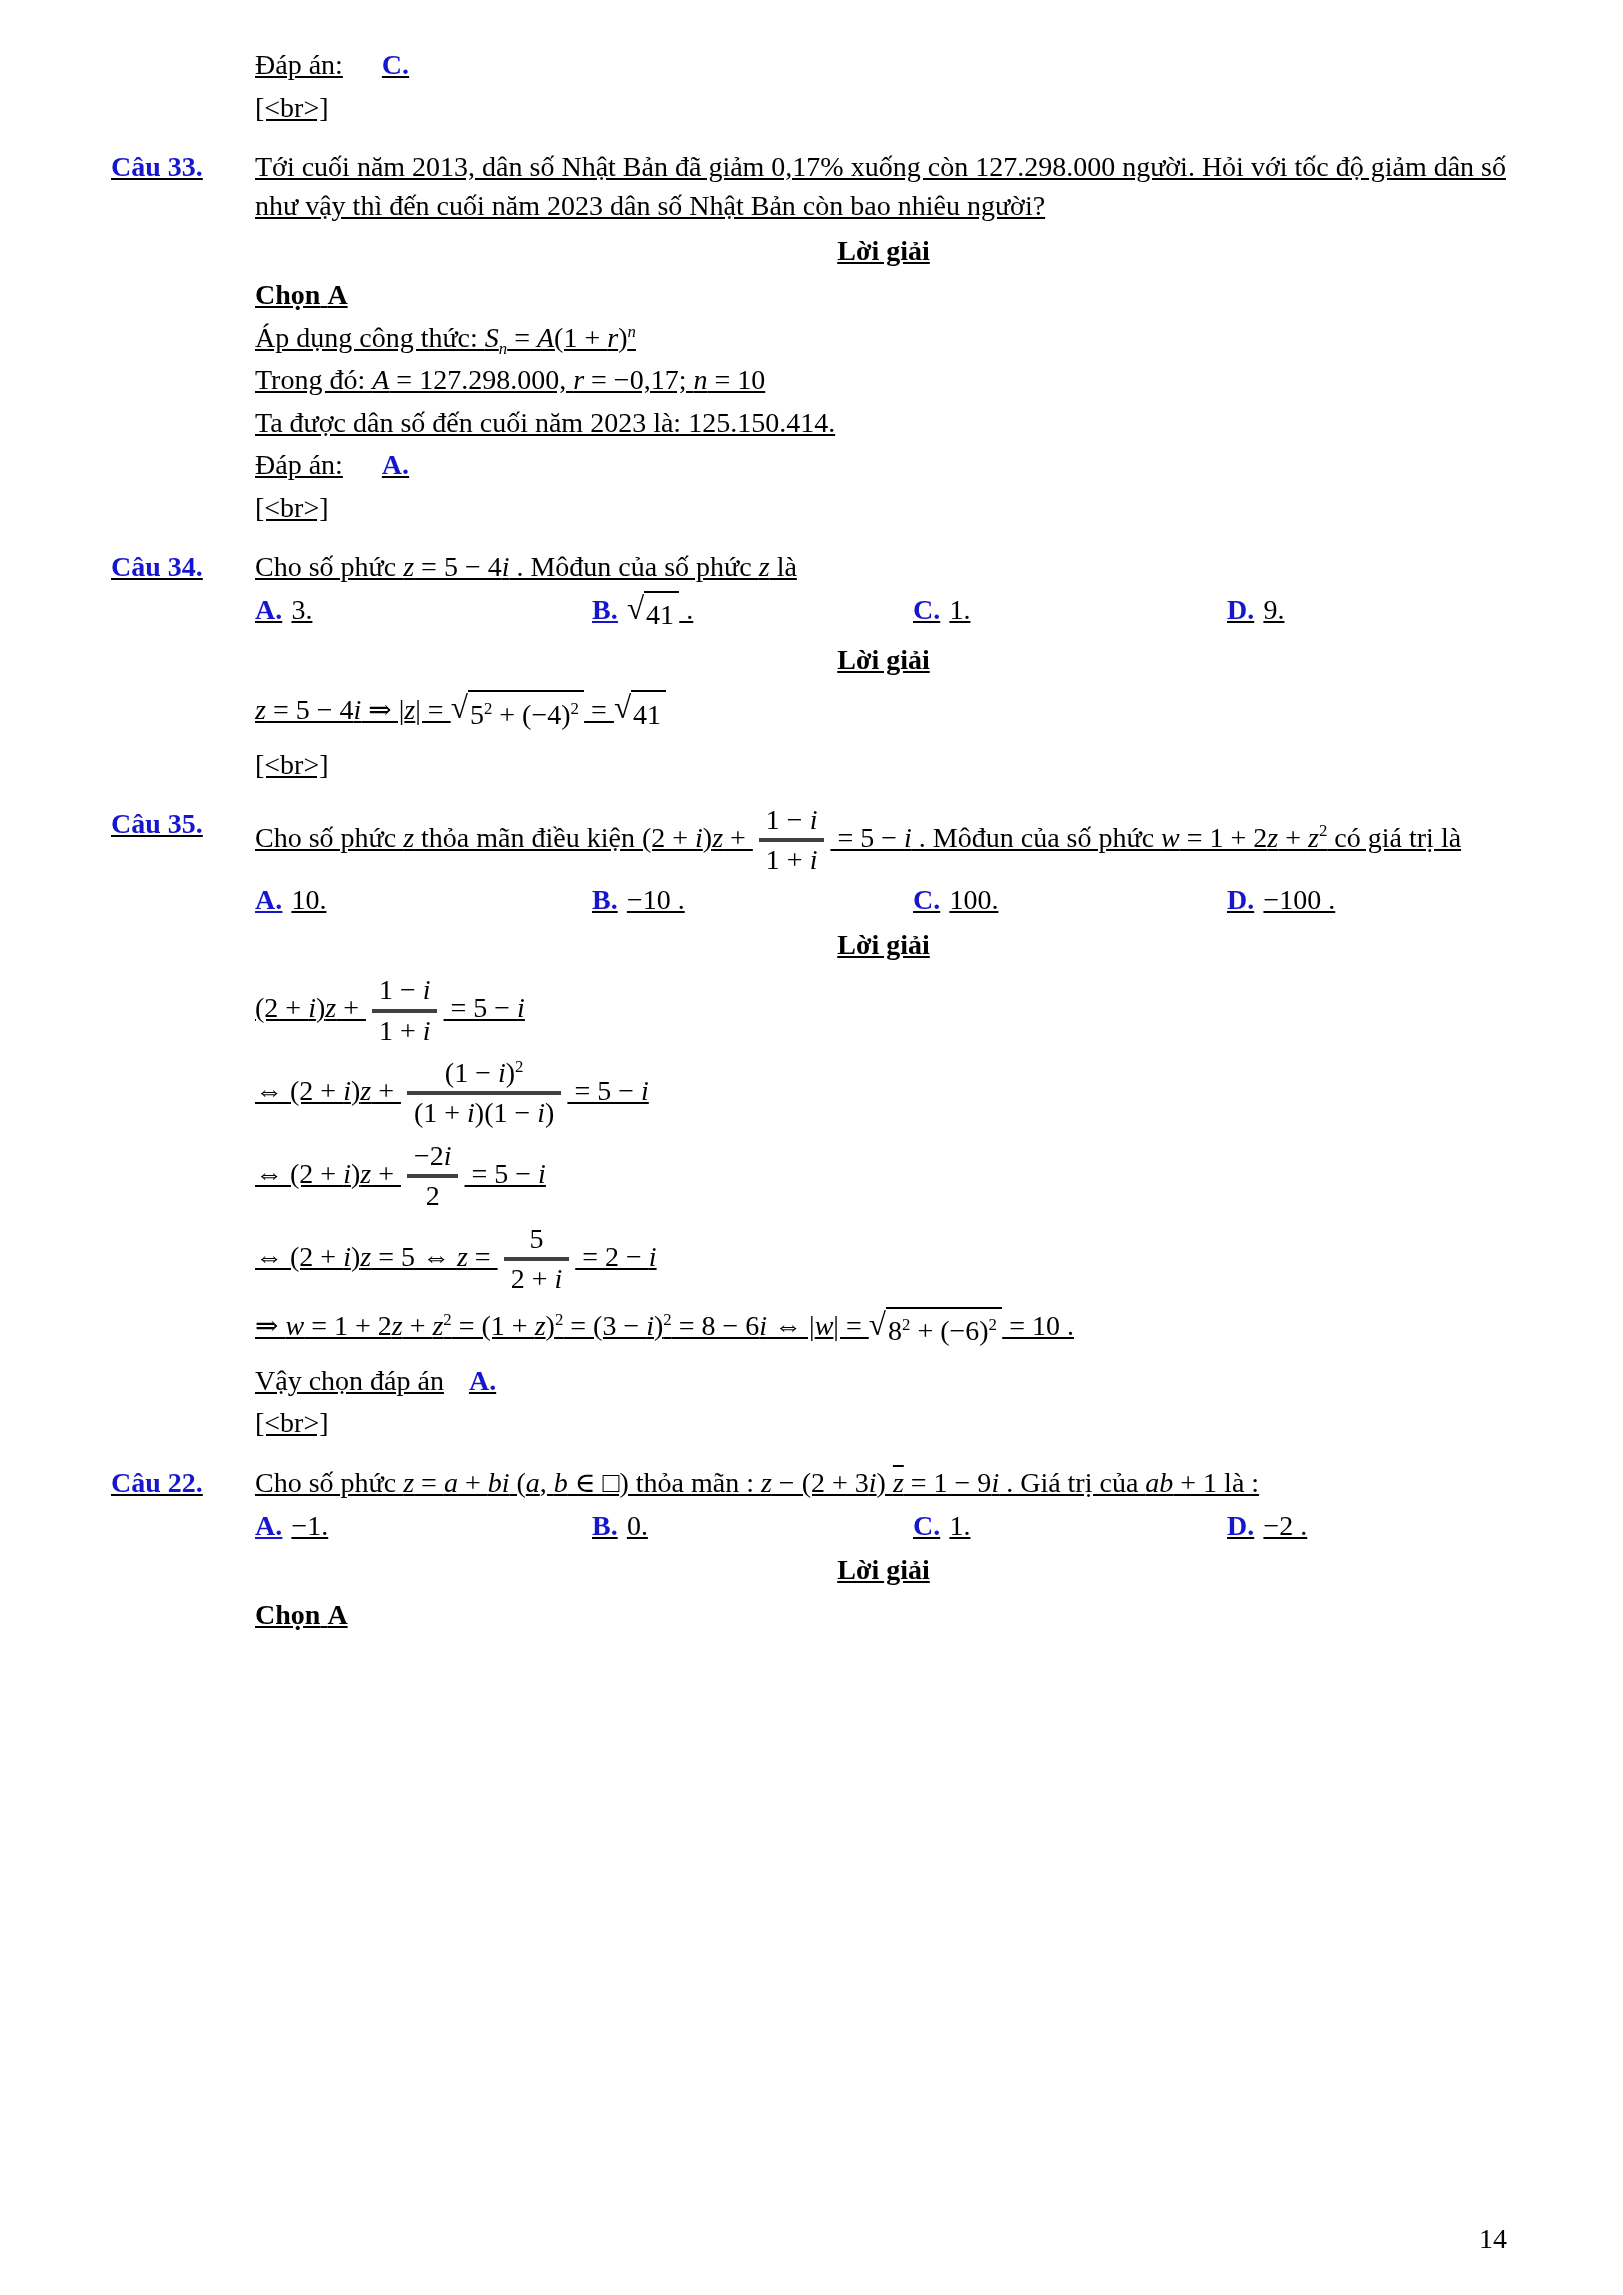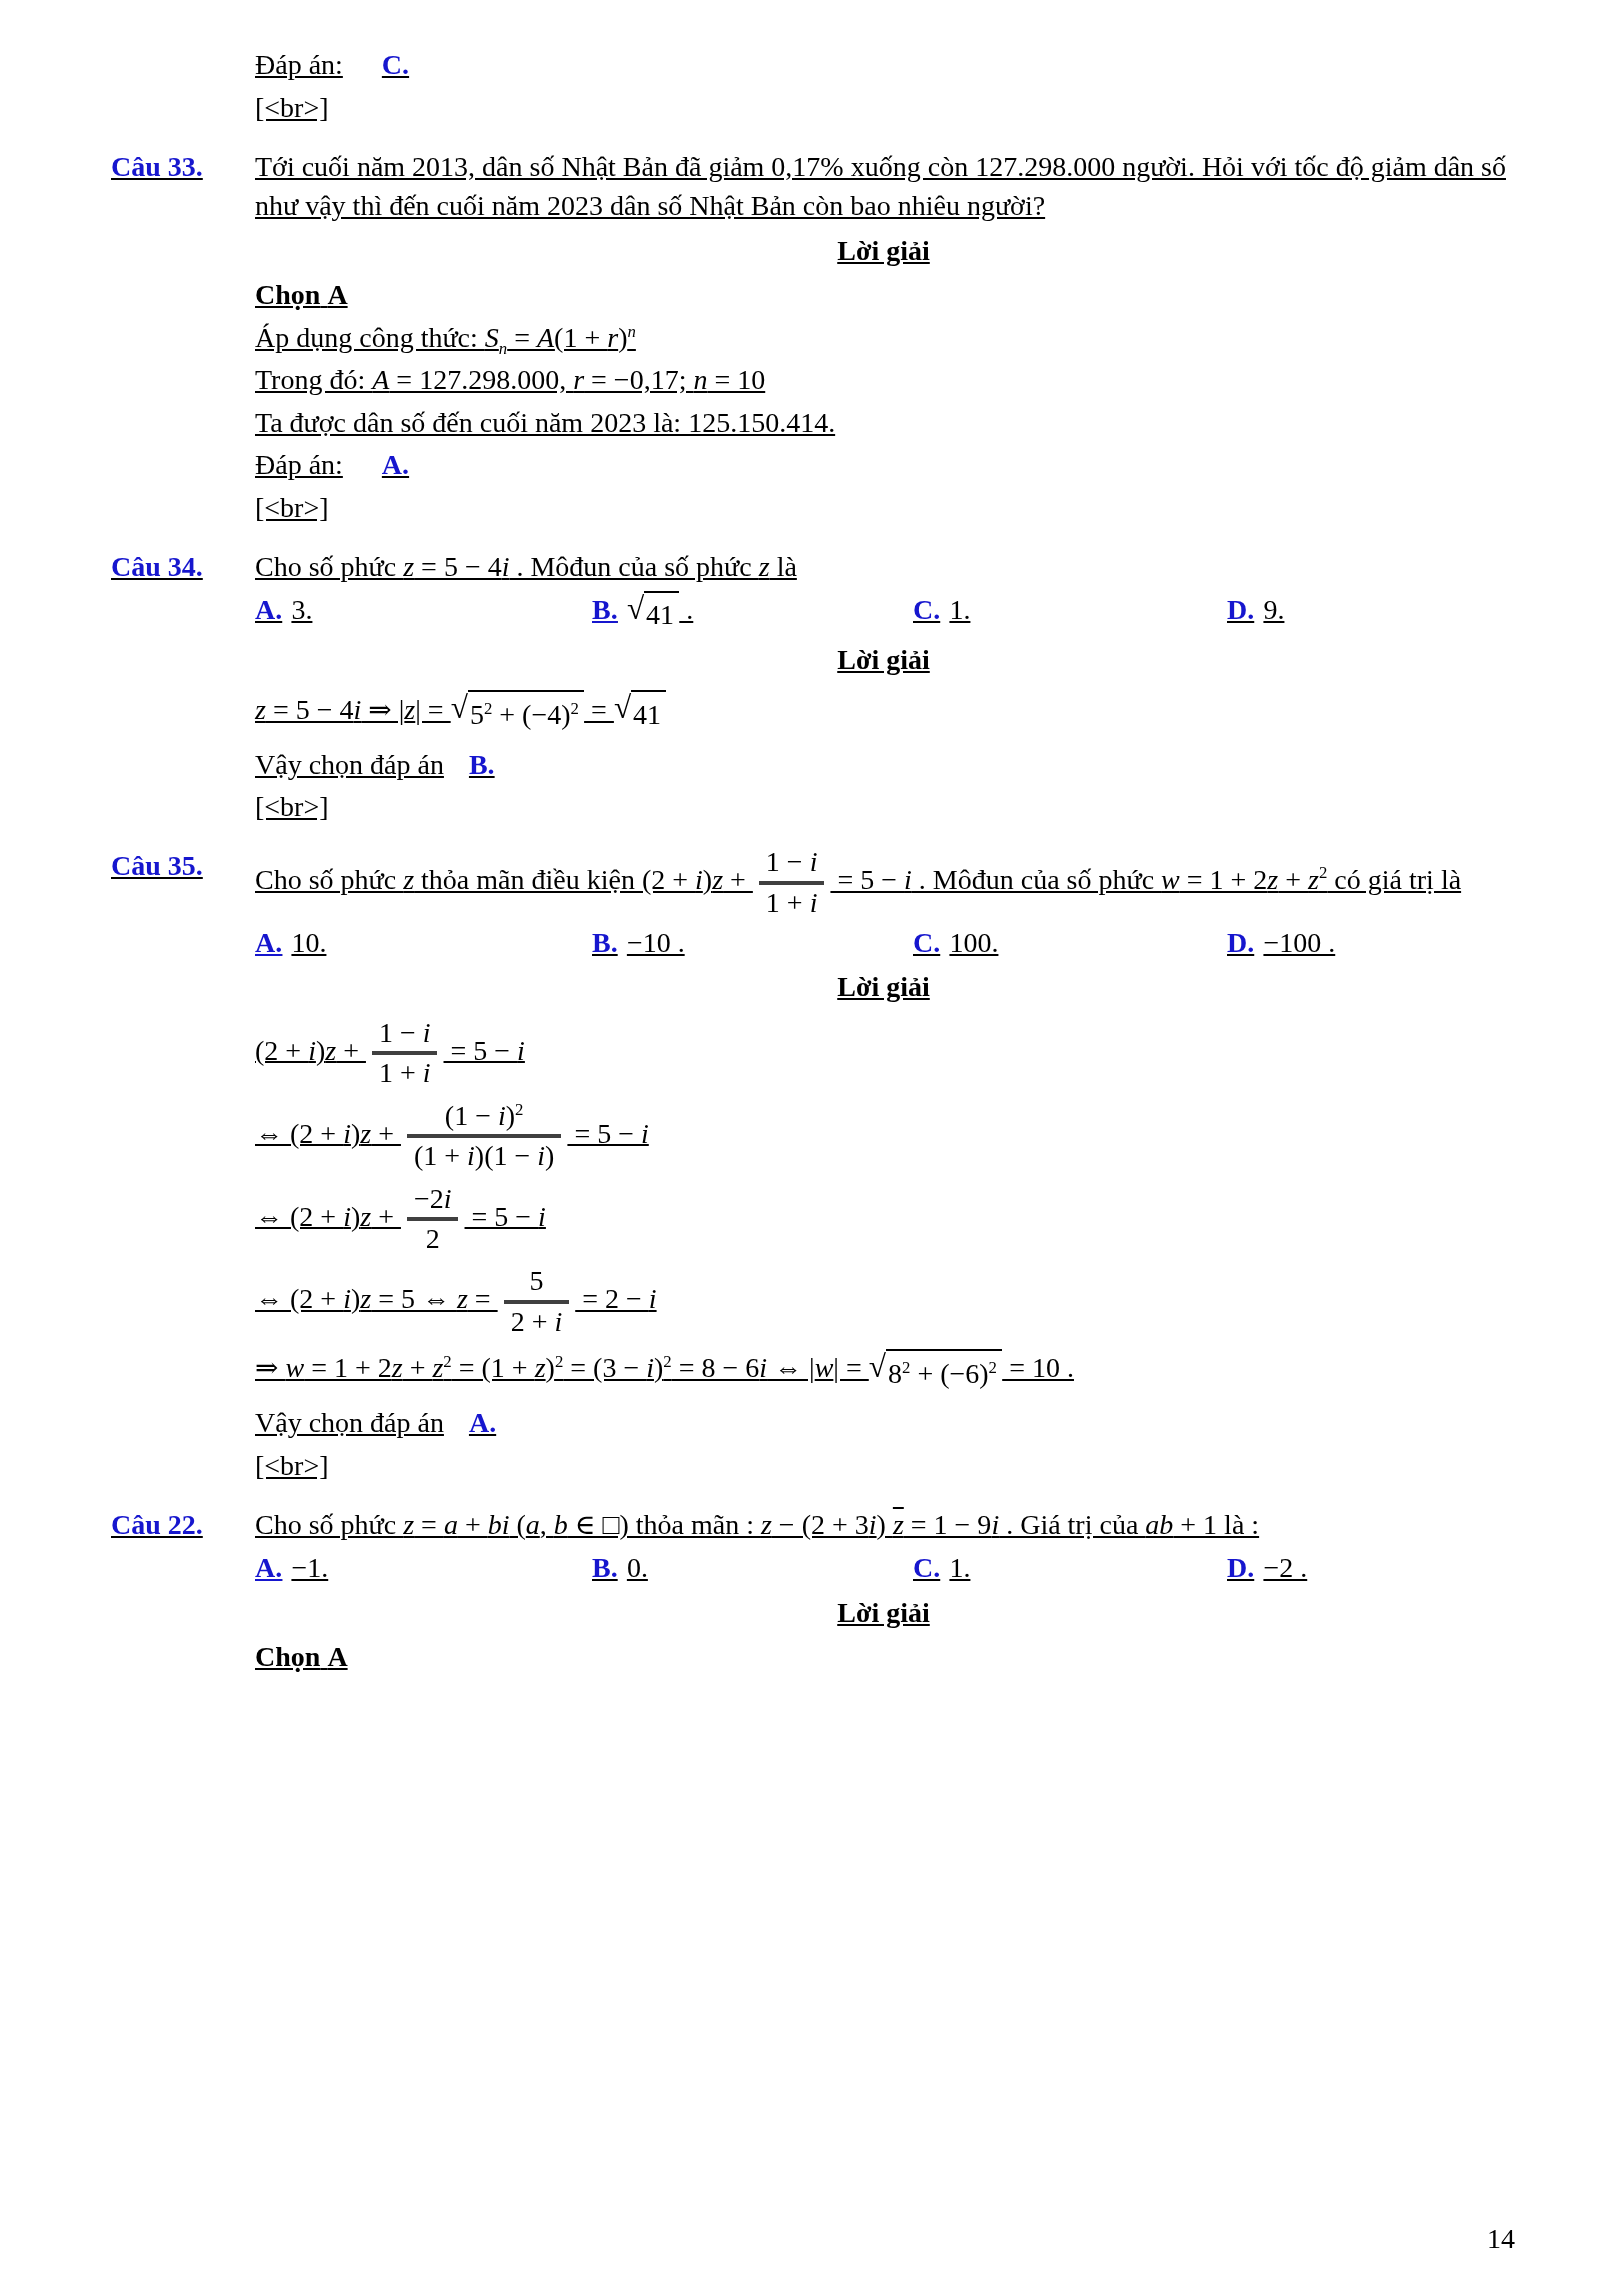--- a/index.html
+++ b/index.html
@@ -45,21 +45,21 @@
           vertical-align: middle; margin: 0 6.5px; line-height: 1.15; }
   .frac .num { border-bottom: 4px solid #404040; padding: 0 6.5px 2px; }
   .frac .den { padding: 2px 6.5px 0; }
 
   .sqrt { display: inline-flex; align-items: flex-start; vertical-align: middle; white-space: nowrap; }
   .sqrt .rsym { font-size: 1.12em; line-height: 1; transform: translateY(2px); }
   .sqrt .rad { border-top: 2px solid #000; padding: 2.6px 5.2px 0 2px; }
 
   .ovl { text-decoration: overline; }
 
-  .page-number { position: absolute; right: 108px; bottom: 37px; }
+  .page-number { position: absolute; right: 116px; bottom: 37px; }
 </style>
 </head>
 <body>
 
 <div class="page">
 
   <div class="q" style="margin-top:0;">
     <div class="q-label"></div>
     <div class="q-body">
       <p class="line"><span>Đáp án:</span><span class="blue bold gap-lg">C.</span></p>
@@ -95,21 +95,20 @@
         <div class="opt"><span class="letter">D.</span><span>9.</span></div>
       </div>
       <div class="loigiai">Lời giải</div>
       <p class="line mathline"><i>z</i> = 5 − 4<i>i</i> ⇒ |<i>z</i>| = <span class="sqrt">
             <span class="rsym">√</span>
             <span class="rad">5<sup>2</sup> + (−4)<sup>2</sup></span>
           </span> = <span class="sqrt">
             <span class="rsym">√</span>
             <span class="rad">41</span>
           </span></p>
-      <p class="line"><span>Vậy chọn đáp án</span><span class="blue bold gap-md">B.</span></p>
       <p class="line">[&lt;br&gt;]</p>
     </div>
   </div>
 
   <div class="q">
     <div class="q-label">Câu 35.</div>
     <div class="q-body">
       <p class="q-text">Cho số phức <i>z</i> thỏa mãn điều kiện (2 + <i>i</i>)<i>z</i> + <span class="frac">
             <span class="num">1 − <i>i</i></span>
             <span class="den">1 + <i>i</i></span>

